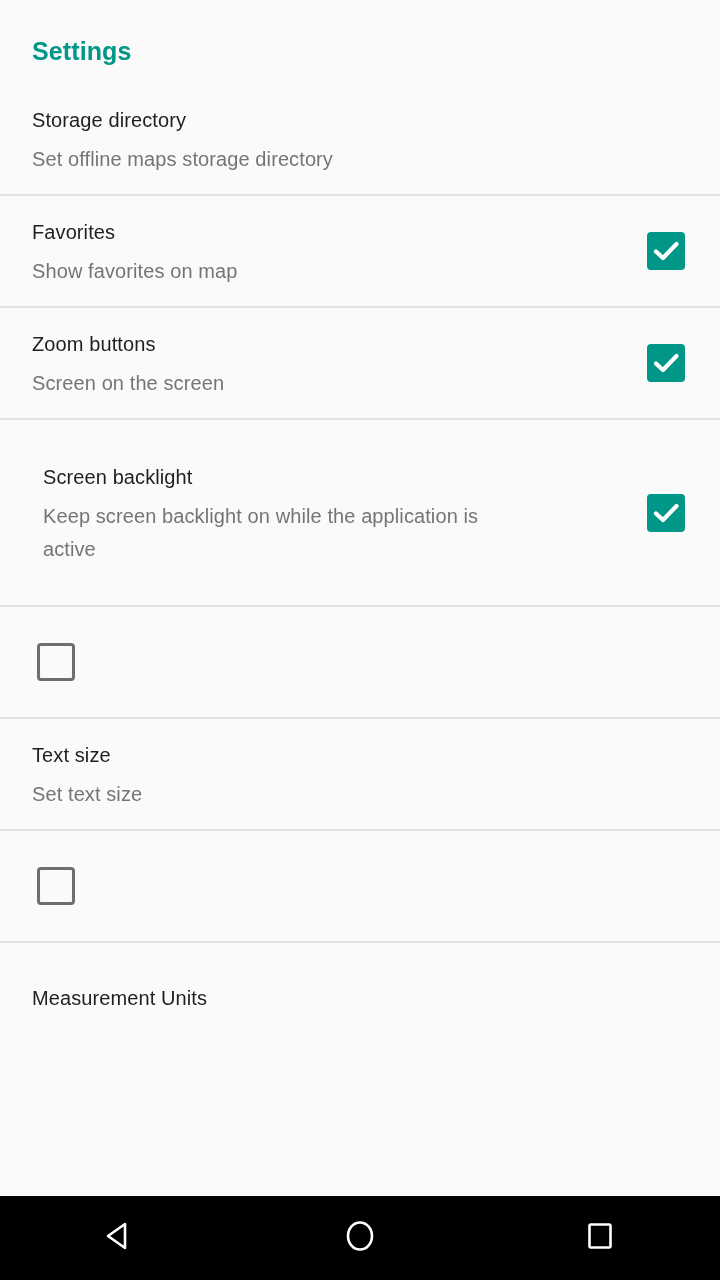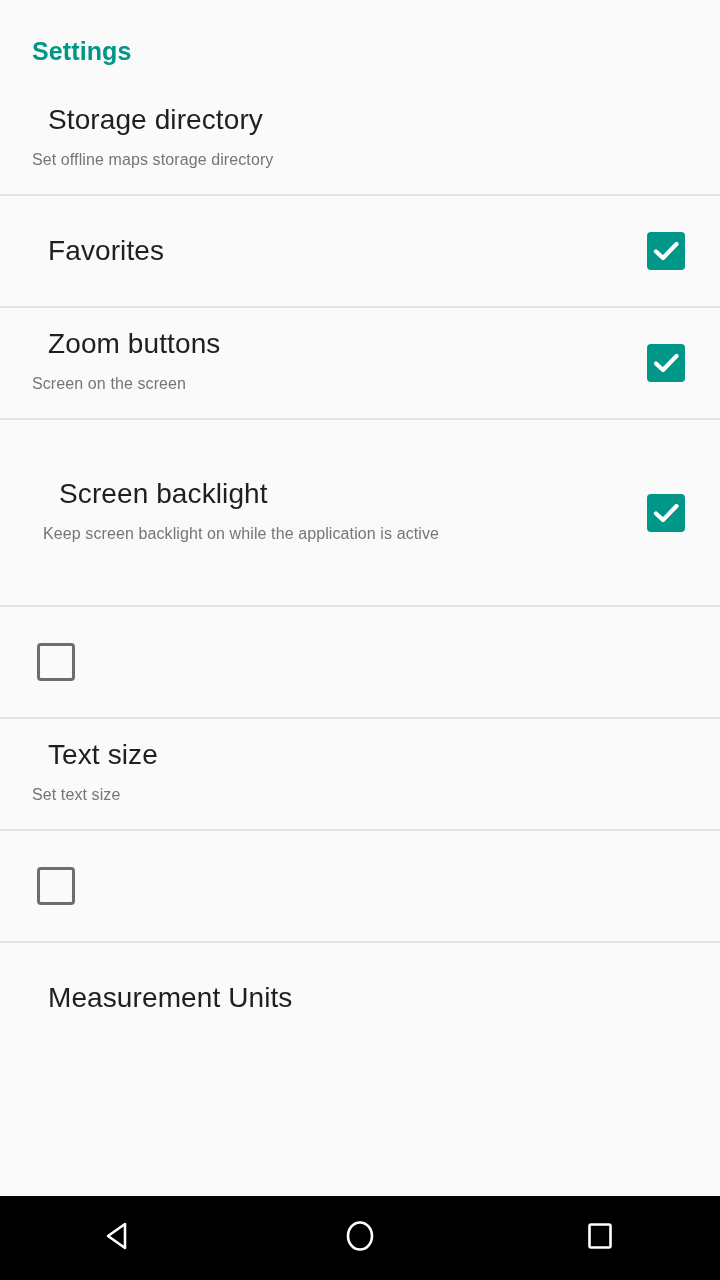--- a/index.html
+++ b/index.html
@@ -42,29 +42,28 @@
     min-height:110px;
   }
   .pref.tall { min-height:185px;padding-left:43px; }
   .pref-text {
     flex:1 1 auto;
     padding-right:12px;
     min-width:0;
   }
   .pref-title {
     color:#1f1f1f;
-    font-size:28px;
+    font-size:20px;
     line-height:36px;
     font-weight:normal;
     letter-spacing:0.1px;
-    margin-left:16px;
   }
   .pref-summary {
     color:#757575;
-    font-size:16px;
+    font-size:20px;
     line-height:33px;
     letter-spacing:0.1px;
     margin-top:5px;
     max-width:460px;
   }
   .pref-summary:empty { display:none; margin:0; }
   .widget {
     flex:0 0 auto;
     width:48px;
     display:flex;
@@ -123,20 +122,21 @@
       <div class="pref-text">
         <div class="pref-title">Storage directory</div>
         <div class="pref-summary">Set offline maps storage directory</div>
       </div>
     </div>
     <div class="divider"></div>
 
     <div class="pref">
       <div class="pref-text">
         <div class="pref-title">Favorites</div>
+        <div class="pref-summary">Show favorites on map</div>
       </div>
       <div class="widget">
         <span class="cbox checked">
           <svg width="38" height="38" viewBox="0 0 38 38">
             <path d="M9 19.5 L16 26 L29.5 12" fill="none" stroke="#ffffff" stroke-width="4.2" stroke-linecap="round" stroke-linejoin="round"></path>
           </svg>
         </span>
       </div>
     </div>
     <div class="divider"></div>

